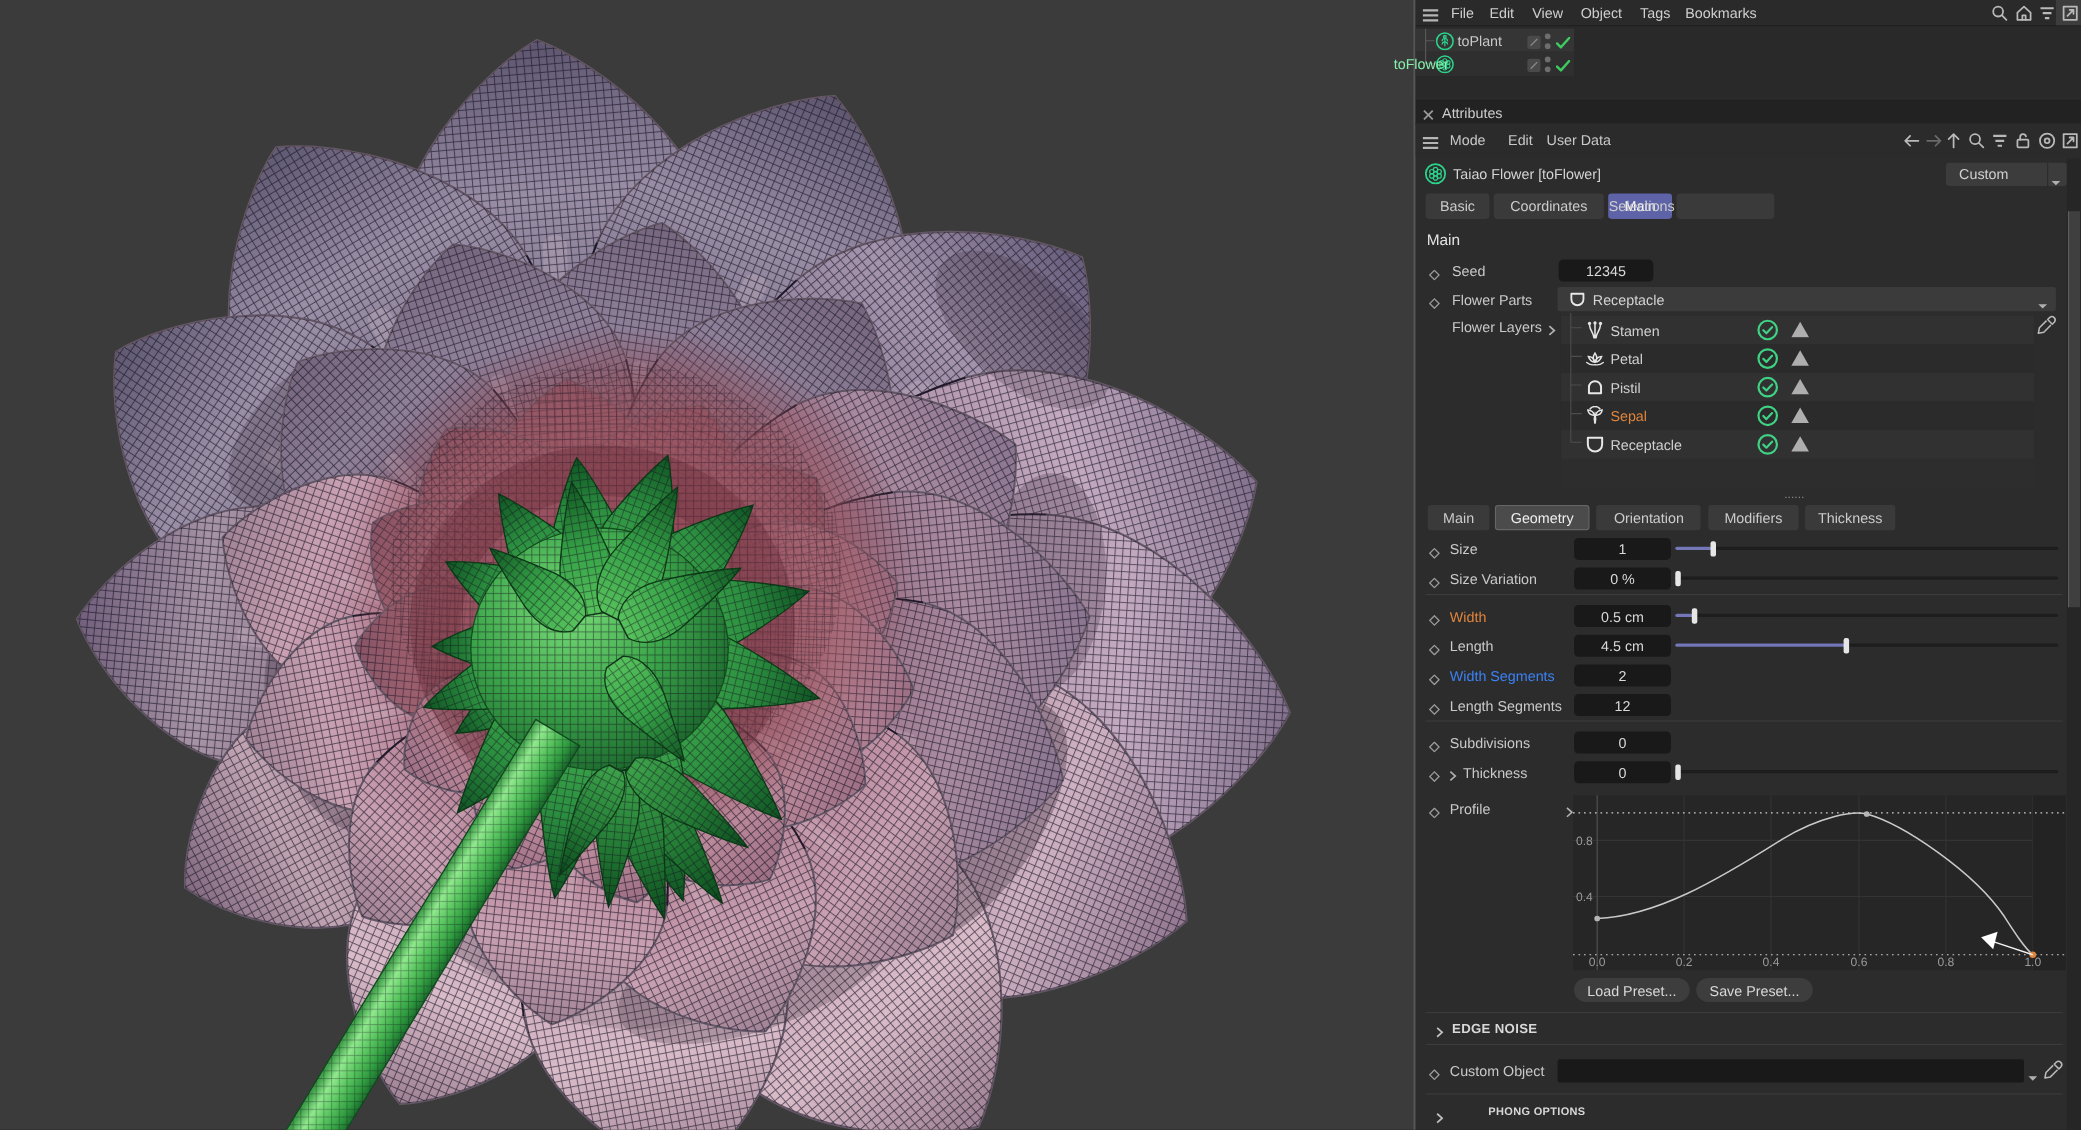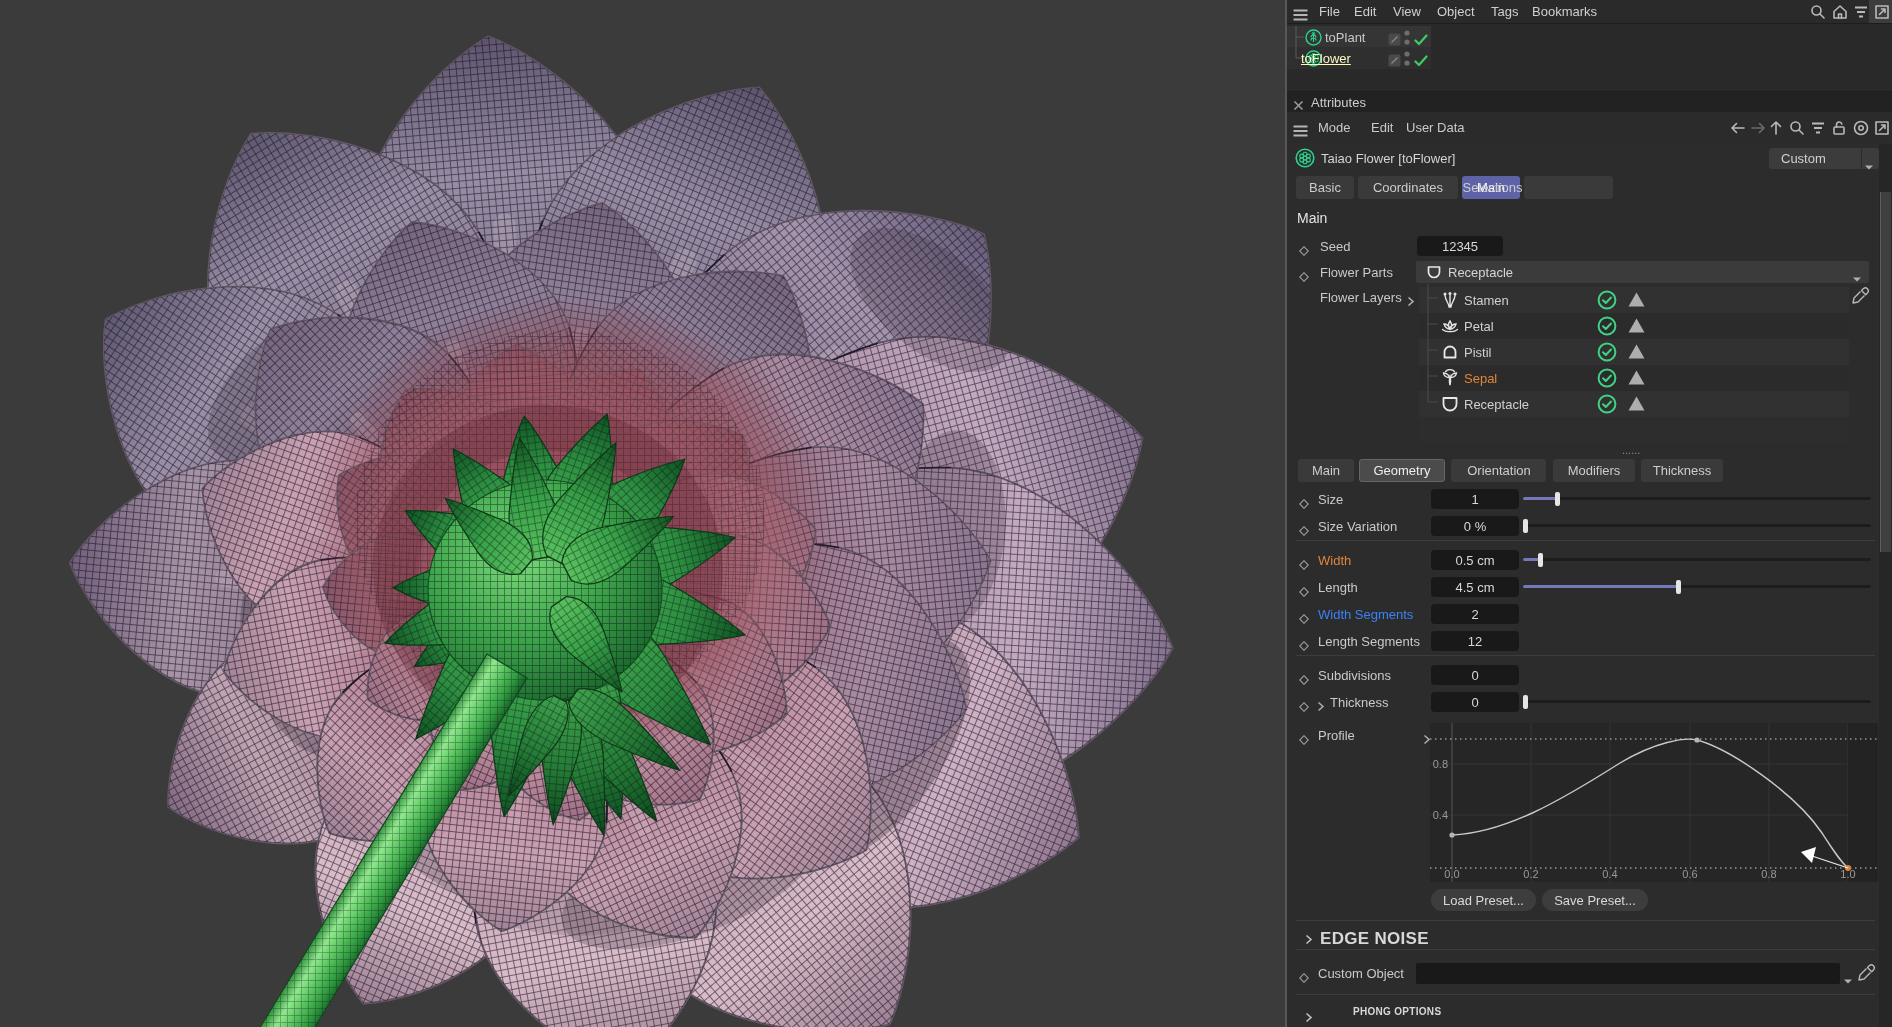--- a/index.html
+++ b/index.html
@@ -530,21 +530,21 @@
 <div style="position:absolute;left:1305px;top:50px;width:17px;height:17px"><svg width="17" height="17" viewBox="0 0 17 17">
       <circle cx="8.5" cy="8.5" r="7.5" stroke="#2bd38b" stroke-width="1.4" fill="none"></circle>
       <circle cx="8.5" cy="8.5" r="1.8" stroke="#2bd38b" stroke-width="1" fill="none"></circle>
       <circle cx="8.5" cy="5.2" r="1.8" stroke="#2bd38b" stroke-width="1" fill="none"></circle>
       <circle cx="8.5" cy="11.8" r="1.8" stroke="#2bd38b" stroke-width="1" fill="none"></circle>
       <circle cx="5.6" cy="6.9" r="1.8" stroke="#2bd38b" stroke-width="1" fill="none"></circle>
       <circle cx="11.4" cy="6.9" r="1.8" stroke="#2bd38b" stroke-width="1" fill="none"></circle>
       <circle cx="5.6" cy="10.1" r="1.8" stroke="#2bd38b" stroke-width="1" fill="none"></circle>
       <circle cx="11.4" cy="10.1" r="1.8" stroke="#2bd38b" stroke-width="1" fill="none"></circle>
     </svg></div>
-<div style="position:absolute;left:1301px;top:51px;font-size:13px;color:#fef9c3;font-weight:normal;white-space:nowrap;text-decoration:underline;">toFlower</div>
+<div style="position:absolute;left:1267px;top:51px;font-size:13px;color:#86efac;font-weight:normal;white-space:nowrap;">toFlower</div>
 <div style="position:absolute;left:1388px;top:31px;width:13px;height:13px"><svg width="13" height="13" viewBox="0 0 13 13">
       <rect x="0.5" y="0.5" width="12" height="12" rx="2" fill="#4a4a4a"></rect>
       <path d="M3.5 9.5 L9.5 3.5" stroke="#8a8a8a" stroke-width="1.2"></path>
     </svg></div>
 <div style="position:absolute;left:1403px;top:29px;width:8px;height:18px"><svg width="8" height="18" viewBox="0 0 8 18">
       <circle cx="4" cy="4" r="2.6" fill="#6e6e6e"></circle>
       <circle cx="4" cy="13" r="2.6" fill="#6e6e6e"></circle>
     </svg></div>
 <div style="position:absolute;left:1414px;top:31px;width:14px;height:12px"><svg width="14" height="12" viewBox="0 0 14 12">
       <path d="M1.5 6.5 L5 10 L12.5 1.5" stroke="#3ecb5f" stroke-width="2.2" fill="none" stroke-linecap="round" stroke-linejoin="round"></path>
@@ -838,21 +838,21 @@
       <path d="M386 124 L371 129 L382 140 Z" fill="#ffffff"></path>
     </svg></div>
 <div style="position:absolute;left:1431px;top:889px;width:105px;height:22px;background:#3d3d3d;border-radius:11px"></div>
 <div style="position:absolute;left:1431px;top:893px;width:105px;text-align:center;font-size:13px;color:#d8d8d8;white-space:nowrap">Load Preset...</div>
 <div style="position:absolute;left:1542px;top:889px;width:106px;height:22px;background:#3d3d3d;border-radius:11px"></div>
 <div style="position:absolute;left:1542px;top:893px;width:106px;text-align:center;font-size:13px;color:#d8d8d8;white-space:nowrap">Save Preset...</div>
 <div style="position:absolute;left:1296px;top:920px;width:579px;height:1px;background:#3c3c3c"></div>
 <div style="position:absolute;left:1305px;top:930px;width:8px;height:11px"><svg width="8" height="11" viewBox="0 0 8 11">
       <path d="M1.5 1.5 L6 5.5 L1.5 9.5" stroke="#c0c0c0" stroke-width="1.6" fill="none"></path>
     </svg></div>
-<div style="position:absolute;left:1320px;top:928px;font-size:17px;color:#d8d8d8;font-weight:bold;white-space:nowrap;letter-spacing:0.3px;">EDGE NOISE</div>
+<div style="position:absolute;left:1320px;top:928px;font-size:12px;color:#d8d8d8;font-weight:bold;white-space:nowrap;letter-spacing:0.3px;">EDGE NOISE</div>
 <div style="position:absolute;left:1296px;top:949px;width:579px;height:1px;background:#3c3c3c"></div>
 <div style="position:absolute;left:1299px;top:968px;width:10px;height:10px"><svg width="10" height="10" viewBox="0 0 10 10">
       <rect x="2" y="2" width="6" height="6" transform="rotate(45 5 5)" stroke="#9a9a9a" stroke-width="1.2" fill="none"></rect>
     </svg></div>
 <div style="position:absolute;left:1318px;top:966px;font-size:13px;color:#c9c9c9;font-weight:normal;white-space:nowrap;">Custom Object</div>
 <div style="position:absolute;left:1416px;top:963px;width:424px;height:21px;background:#191919;border-radius:2px"></div>
 <div style="position:absolute;left:1843px;top:970px;width:10px;height:7px"><svg width="10" height="7" viewBox="0 0 10 7">
       <path d="M1 1.5 L5 5.5 L9 1.5 Z" fill="#b0b0b0"></path>
     </svg></div>
 <div style="position:absolute;left:1857px;top:963px;width:20px;height:20px"><svg width="20" height="20" viewBox="0 0 20 20">

